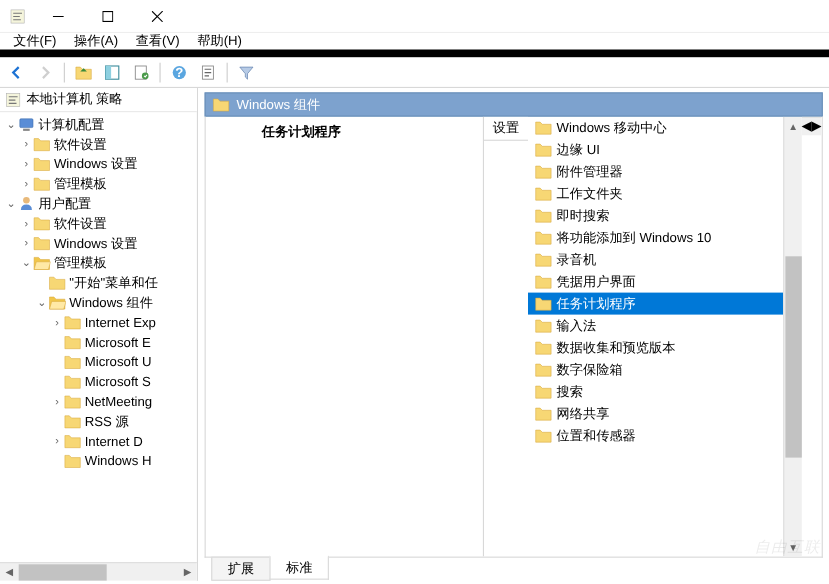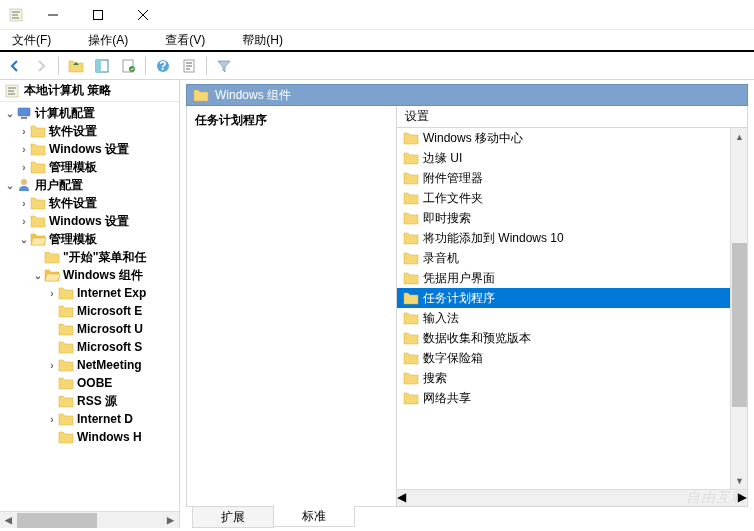--- a/index.html
+++ b/index.html
@@ -7,31 +7,31 @@
 
 
 .titlebar { height: 30px; display: flex; align-items: center; padding: 0 8px; background: #fff; border-bottom: 1px solid #eee; }
 .titlebar .icon { width: 16px; height: 16px; margin-right: 6px; }
 .titlebar .title { flex: 1; font-size: 12px; color: #000; }
 .winbtns { display: flex; }
 .winbtn { width: 45px; height: 28px; display: flex; align-items: center; justify-content: center; font-size: 14px; color: #333; }
 .winbtn svg { width: 10px; height: 10px; }
 
 
-.menubar { height: 22px; display: flex; align-items: center; padding: 0 4px; border-bottom: 2px solid #000000; gap: 21px; }
+.menubar { height: 22px; display: flex; align-items: center; padding: 0 4px; border-bottom: 7px solid #000000; }
 .menuitem { padding: 2px 8px; font-size: 12px; }
 
 
 .toolbar { height: 28px; display: flex; align-items: center; padding: 2px 4px; border-bottom: 1px solid #d8d8d8; gap: 4px; }
 .tbbtn { width: 22px; height: 22px; display: flex; align-items: center; justify-content: center; border: 1px solid transparent; }
 .tbsep { width: 1px; height: 18px; background: #ccc; margin: 0 2px; }
 
 
 .main { display: flex; height: calc(531px - 30px - 22px - 28px - 3px); }
-.tree-pane { width: 180px; border-right: 1px solid #d8d8d8; overflow: hidden; position: relative; display: flex; flex-direction: column; font-weight: bold; }
+.tree-pane { width: 180px; border-right: 1px solid #d8d8d8; overflow: hidden; position: relative; display: flex; flex-direction: column; }
 .tree-header { height: 22px; display: flex; align-items: center; padding: 2px 4px; border-bottom: 1px solid #e8e8e8; background: #fff; }
 .tree-header .icon { width: 16px; height: 16px; margin-right: 4px; }
 .tree-body { flex: 1; overflow: hidden; position: relative; padding: 2px 0; }
 .tree-node { display: flex; align-items: center; height: 18px; white-space: nowrap; }
 .tree-node .expander { width: 12px; text-align: center; font-size: 10px; color: #666; }
 .tree-node .icon { width: 16px; height: 16px; margin-right: 3px; flex-shrink: 0; }
 .tree-node .label { font-size: 12px; }
 .indent-1 { padding-left: 4px; }
 .indent-2 { padding-left: 18px; }
 .indent-3 { padding-left: 32px; }
@@ -44,35 +44,35 @@
 .hscroll .thumb { position: absolute; height: 15px; top: 1px; background: #c2c2c2; }
 .vscroll { width: 17px; background: #f0f0f0; border-left: 1px solid #ddd; display: flex; flex-direction: column; }
 .vscroll .arrow { width: 17px; height: 17px; display: flex; align-items: center; justify-content: center; color: #666; font-size: 9px; }
 .vscroll .track { flex: 1; position: relative; }
 .vscroll .thumb { position: absolute; width: 15px; left: 1px; background: #c2c2c2; }
 
 
 .content-pane { flex: 1; display: flex; flex-direction: column; padding: 4px 0 0 6px; }
 .content-header { height: 22px; background: #7da2ce; color: #fff; display: flex; align-items: center; padding: 0 6px; border: 1px solid #6a8fb8; margin-right: 6px; }
 .content-header .icon { width: 16px; height: 16px; margin-right: 6px; }
-.content-columns { display: flex; flex: 1; border: 1px solid #d8d8d8; border-top: none; margin-right: 6px; overflow: hidden; }
+.content-columns { display: flex; flex: 1; border: 1px solid #d8d8d8; border-top: none; margin-right: 6px; overflow: hidden; padding-left: 43px; }
 .left-col { width: 210px; border-right: 1px solid #d8d8d8; padding: 6px 8px; }
 .left-col .breadcrumb { font-weight: bold; font-size: 12px; }
-.right-col { flex: 1; display: flex; flex-direction: column; overflow: hidden; }
+.right-col { flex: 1; display: flex; flex-direction: row; overflow: hidden; }
 .col-header { height: 22px; display: flex; align-items: center; padding: 0 8px; border-bottom: 1px solid #d8d8d8; background: #fff; }
 .list-body { flex: 1; overflow: hidden; display: flex; }
 .list-items { flex: 1; overflow: hidden; }
 .list-item { height: 20px; display: flex; align-items: center; padding: 0 6px; }
 .list-item .icon { width: 16px; height: 16px; margin-right: 4px; flex-shrink: 0; }
 .list-item.selected { background: #0078d7; color: #fff; }
 .list-hscroll { height: 17px; background: #f0f0f0; border-top: 1px solid #ddd; display: flex; }
 
 
 .tabs { display: flex; height: 22px; margin-top: -1px; padding-left: 6px; }
-.tab { padding: 2px 28px; border: 1px solid #d8d8d8; border-top: 1px solid #fff; background: #fff; margin-right: -1px; font-size: 12px; position: relative; top: -1px; }
+.tab { padding: 2px 14px; border: 1px solid #d8d8d8; border-top: 1px solid #fff; background: #fff; margin-right: -1px; font-size: 12px; position: relative; top: -1px; }
 .tab.inactive { background: #f4f4f4; border-top: 1px solid #d8d8d8; top: 0; }
 
 .watermark { position: absolute; right: 8px; bottom: 24px; font-size: 14px; color: rgba(0,0,0,0.08); font-style: italic; font-weight: normal; pointer-events: none; letter-spacing: 1px; }
 </style>
 </head>
 <body>
 
 <svg width="0" height="0" style="position:absolute">
   <defs>
     <g id="svg-folder">
@@ -293,27 +293,20 @@
           <span class="icon"><svg width="16" height="16">
               <use href="#svg-folder"></use>
             </svg></span>
           <span class="label">NetMeeting</span>
         </div>
       <div class="tree-node indent-4">
           <span class="expander"></span>
           <span class="icon"><svg width="16" height="16">
               <use href="#svg-folder"></use>
             </svg></span>
-          <span class="label">OOBE</span>
-        </div>
-      <div class="tree-node indent-4">
-          <span class="expander"></span>
-          <span class="icon"><svg width="16" height="16">
-              <use href="#svg-folder"></use>
-            </svg></span>
           <span class="label">RSS 源</span>
         </div>
       <div class="tree-node indent-4">
           <span class="expander">›</span>
           <span class="icon"><svg width="16" height="16">
               <use href="#svg-folder"></use>
             </svg></span>
           <span class="label">Internet D</span>
         </div>
       <div class="tree-node indent-4">
@@ -427,20 +420,26 @@
                     <use href="#svg-folder"></use>
                   </svg></span>
                 <span>搜索</span>
               </div>
               <div class="list-item">
                 <span class="icon"><svg width="16" height="16">
                     <use href="#svg-folder"></use>
                   </svg></span>
                 <span>网络共享</span>
               </div>
+              <div class="list-item">
+                <span class="icon"><svg width="16" height="16">
+                    <use href="#svg-folder"></use>
+                  </svg></span>
+                <span>位置和传感器</span>
+              </div>
             </div>
           <div class="vscroll">
             <div class="arrow">▲</div>
             <div class="track">
                 <div class="thumb" style="top:30%;height:50%"></div>
               </div>
             <div class="arrow">▼</div>
           </div>
         </div>
         <div class="list-hscroll">

